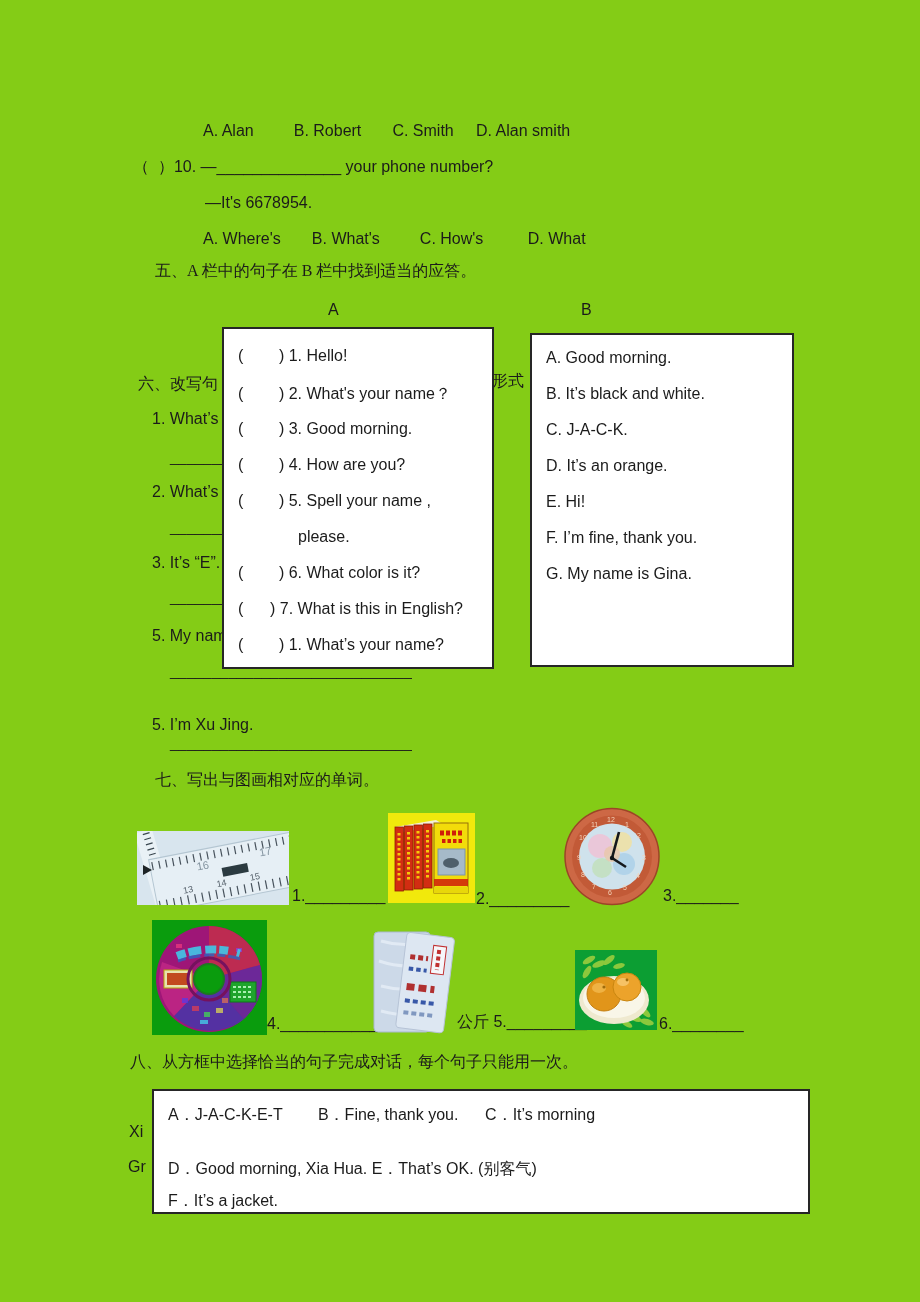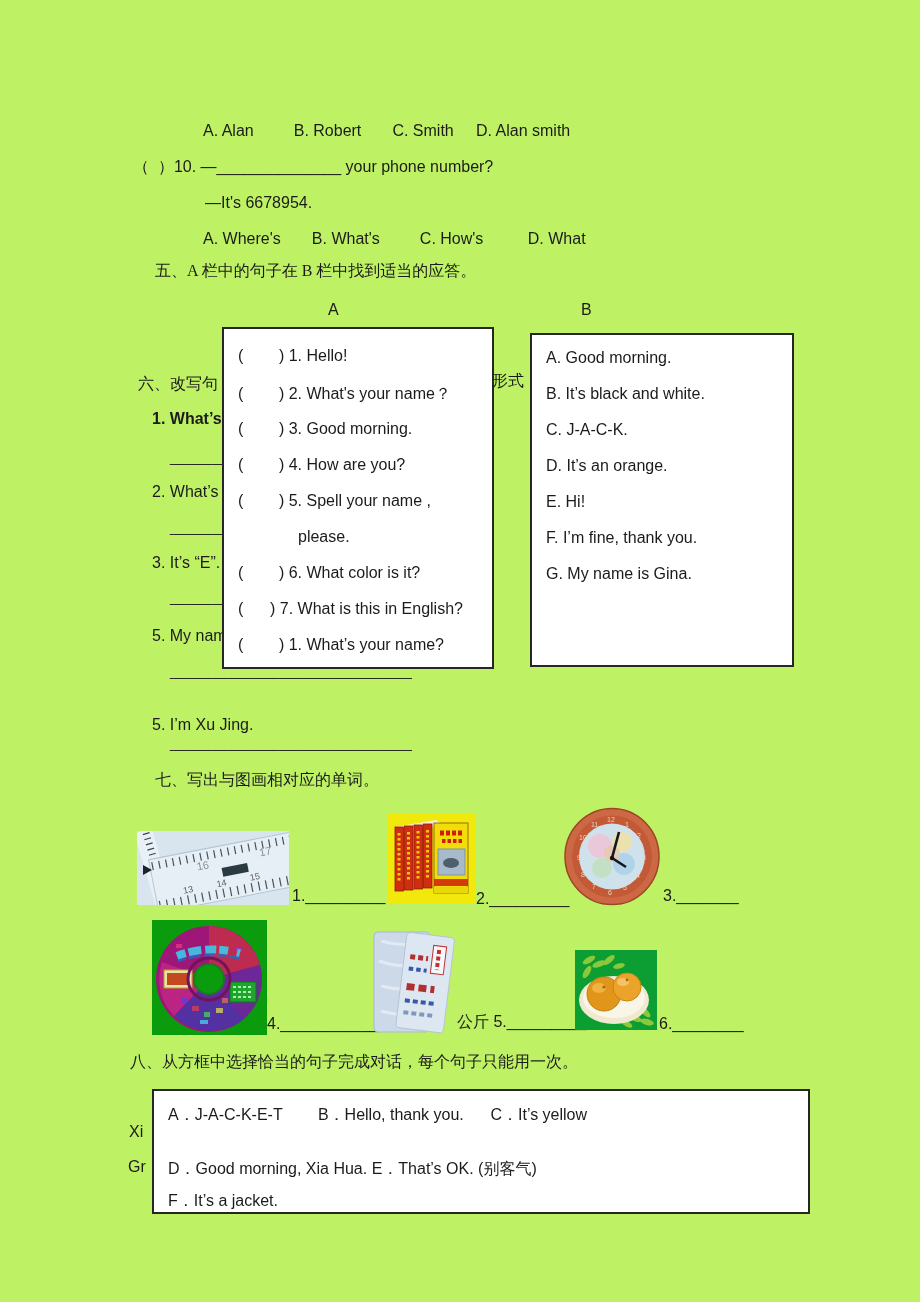--- a/index.html
+++ b/index.html
@@ -1,16 +1,16 @@
 <!DOCTYPE html>
 <html><head>
 <meta charset="utf-8">
 <style>
   html,body{margin:0;padding:0;background:#fff;}
-  .page{position:relative;width:920px;height:1302px;background:#bef264;overflow:hidden;
+  .page{position:relative;width:920px;height:1302px;background:#84cc16;overflow:hidden;
         font-family:"Liberation Sans","DejaVu Sans",sans-serif;color:#1b1b1b;}
   .t{position:absolute;white-space:pre;font-size:16px;line-height:1.2;z-index:1;}
   .cn{font-family:"Liberation Serif","DejaVu Serif",serif;}
   .blank{font-size:15px;letter-spacing:0;}
   .box{position:absolute;background:#ffffff;border:2px solid #262626;z-index:2;}
   .boxline{position:absolute;left:14px;white-space:pre;font-size:16px;}
   .fig{position:absolute;z-index:1;}
   
   .q9opts{left:203px;top:121px;}
   .q10q{left:133px;top:157px;}
@@ -22,21 +22,21 @@
   .colB{left:581px;top:300px;}
   .boxA{left:222px;top:327px;width:268px;height:338px;}
   .boxB{left:530px;top:333px;width:260px;height:330px;}
   .al0{top:18px;}  .al1{top:55px;}  .al2{top:91px;}  .al3{top:127px;}
   .al4{top:163px;} .al5{top:199px;left:74px;} .al6{top:235px;} .al7{top:271px;} .al8{top:307px;}
   .bl0{top:14px;}  .bl1{top:50px;}  .bl2{top:86px;}  .bl3{top:122px;}
   .bl4{top:158px;} .bl5{top:194px;} .bl6{top:230px;}
   
   .s6frag{left:138px;top:374px;}
   .s6tail{left:492px;top:371px;}
-  .s6i1{left:152px;top:409px;font-weight:bold;}
+  .s6i1{left:152px;top:409px;}
   .s6i2{left:152px;top:482px;}
   .s6i3{left:152px;top:553px;}
   .s6i4{left:152px;top:626px;}
   .s6i5{left:152px;top:699px;margin-top:16px;}
   .s6b1{left:170px;top:448px;}
   .s6b2{left:170px;top:518px;}
   .s6b3{left:170px;top:588px;}
   .s6b4{left:170px;top:662px;}
   .s6b5{left:170px;top:734px;}
   
@@ -259,18 +259,18 @@
       <ellipse cx="48" cy="32" rx="6" ry="4" fill="#f8c870" opacity="0.85"></ellipse>
       <circle cx="52" cy="30" r="1.4" fill="#a06c0c"></circle>
     </svg>
   </div>
   <div class="t lab6">6.________</div>
 
   <div class="t s8title cn">八、从方框中选择恰当的句子完成对话，每个句子只能用一次。</div>
   <div class="t s8frag1">Xi</div>
   <div class="t s8frag2">Gr</div>
   <div class="box boxD">
-    <div class="boxline dl0">A．J-A-C-K-E-T        B．Hello, thank you.      C．It’s yellow</div>
+    <div class="boxline dl0">A．J-A-C-K-E-T        B．Fine, thank you.      C．It’s morning</div>
     <div class="boxline dl1">D．Good morning, Xia Hua. E．That’s OK. (别客气)</div>
     <div class="boxline dl2">F．It’s a jacket.</div>
   </div>
 
 </div>
 
 </body></html>

